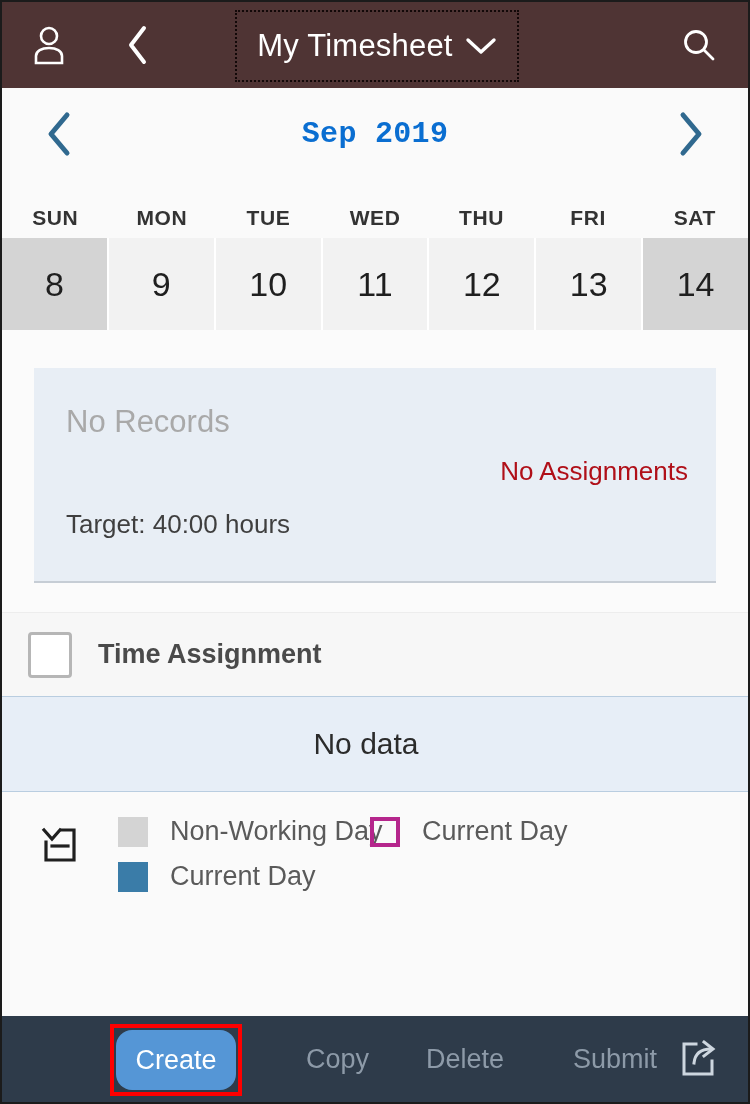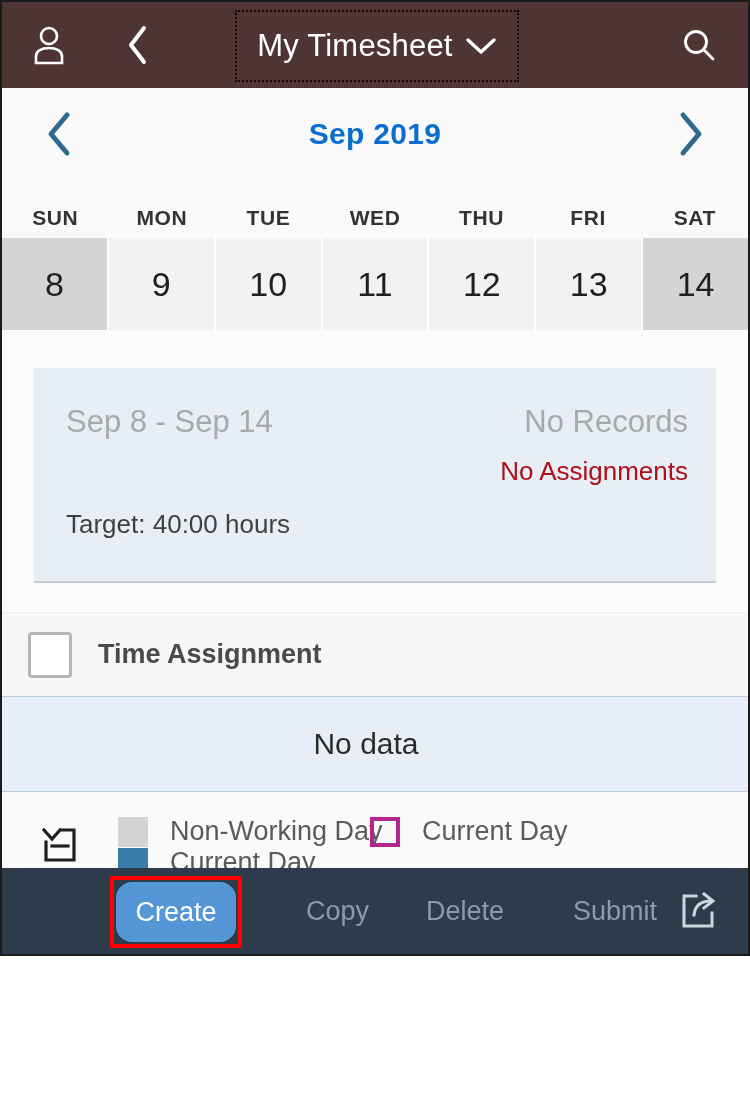--- a/index.html
+++ b/index.html
@@ -9,21 +9,21 @@
     width: 750px;
     height: 1104px;
     background: #ffffff;
     font-family: "Liberation Sans", sans-serif;
     overflow: hidden;
   }
 
   #app {
     position: relative;
     width: 750px;
-    height: 956px;
+    height: 1104px;
     background: #ffffff;
     border: 2px solid #1b1b1b;
     display: flex;
     flex-direction: column;
     overflow: hidden;
   }
 
   
   .header {
     flex: 0 0 86px;
@@ -75,20 +75,21 @@
   }
 
   
   .month-bar {
     flex: 0 0 92px;
     background: #fafafa;
     display: flex;
     align-items: center;
     justify-content: space-between;
     padding: 0 30px;
+    font-family: Liberation Mono, monospace;
   }
   .month-arrow {
     width: 54px; height: 60px;
     display: flex; align-items: center; justify-content: center;
     color: #30698f;
   }
   .month-label {
     color: #0a6ed1;
     font-size: 30px;
     font-weight: bold;
@@ -217,20 +218,21 @@
   }
   .legend-icon {
     width: 56px; height: 56px;
     flex: 0 0 auto;
     color: #1f1f1f;
     display: flex; align-items: center; justify-content: center;
   }
   .legend-grid {
     display: grid;
     grid-template-columns: 252px auto;
+    row-gap: 14px;
   }
   .legend-item {
     display: flex;
     align-items: center;
     gap: 22px;
   }
   .swatch {
     width: 30px; height: 30px;
     flex: 0 0 auto;
   }
@@ -367,21 +369,20 @@
     <div class="daynum-cell">10</div>
     <div class="daynum-cell">11</div>
     <div class="daynum-cell">12</div>
     <div class="daynum-cell">13</div>
     <div class="daynum-cell nonworking">14</div>
   </div>
 
   <div class="card-zone">
     <div class="summary-card">
       <div class="sc-row1">
-        <div class="sc-range">Sep 8 - Sep 14</div>
         <div class="sc-records">No Records</div>
       </div>
       <div class="sc-assign">No Assignments</div>
       <div class="sc-target">Target: 40:00 hours</div>
     </div>
   </div>
 
   <div class="assign-row">
     <div class="checkbox"></div>
     <div class="assign-label">Time Assignment</div>

